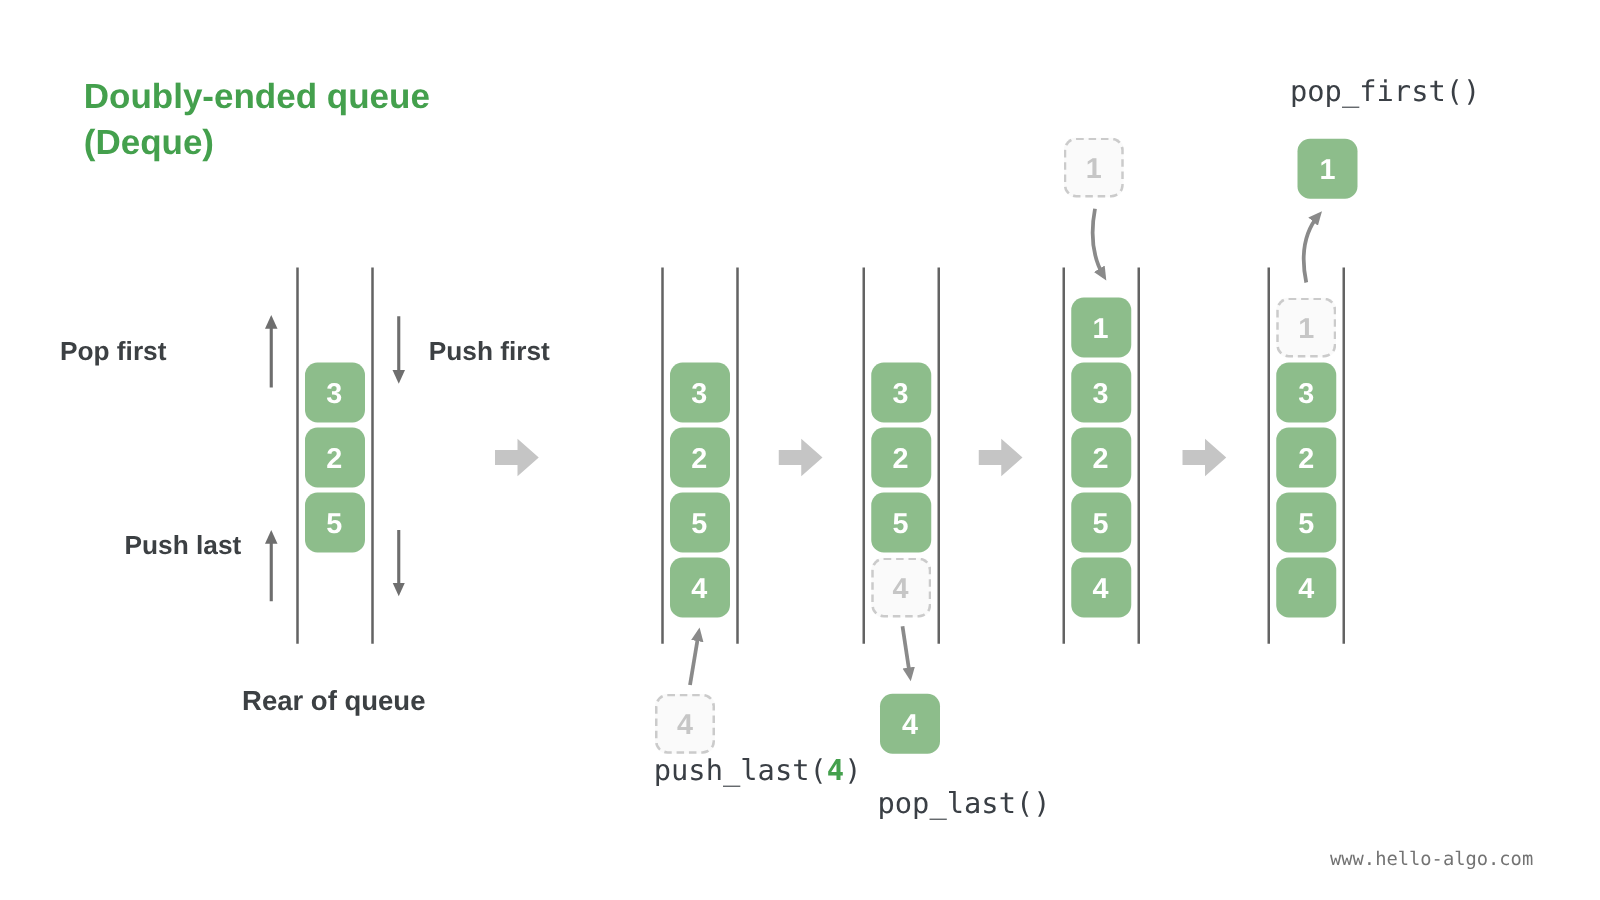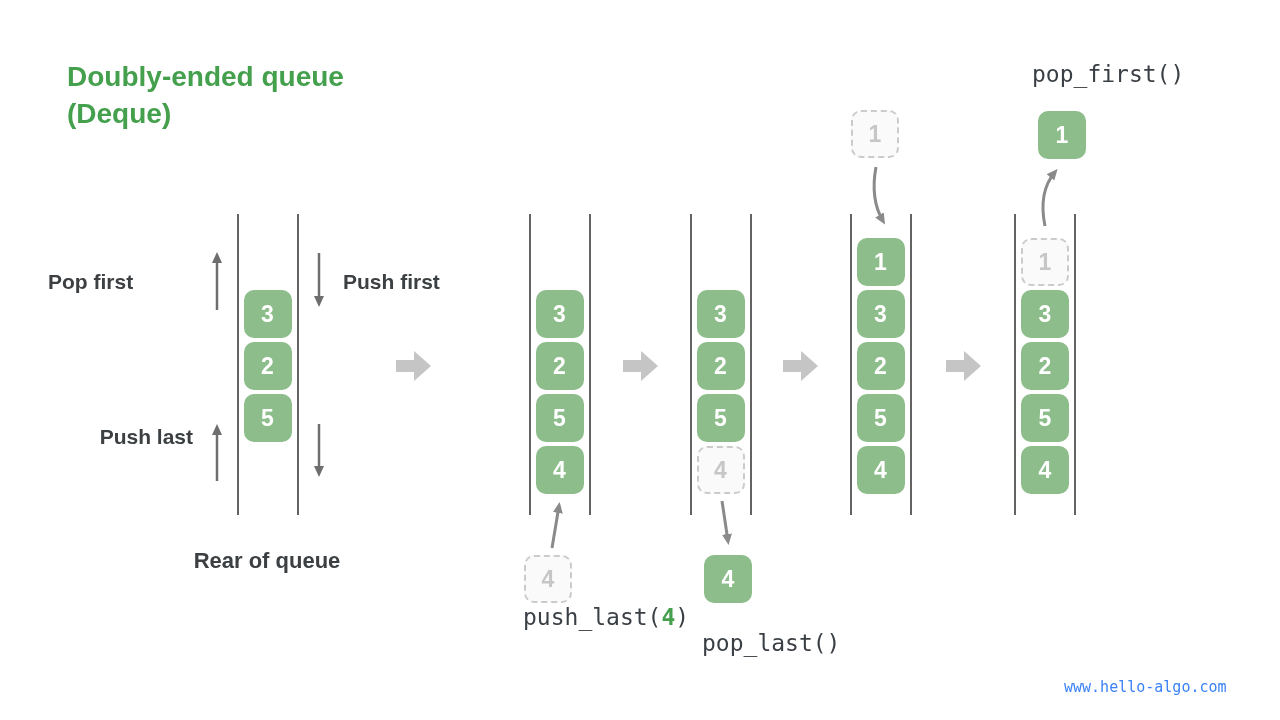--- a/index.html
+++ b/index.html
@@ -59,21 +59,21 @@
   }
   .block.dashed {
     background: #fafafa;
     border: 2px dashed #cbcbcb;
     color: #c6c6c6;
   }
   .watermark {
     left: 1064px; top: 678px;
     font-family: "DejaVu Sans Mono", monospace;
     font-size: 15px;
-    color: #3b82f6;
+    color: #737373;
   }
   svg.overlay {
     position: absolute;
     left: 0; top: 0;
     pointer-events: none;
   }
 </style>
 </head>
 <body>
 

